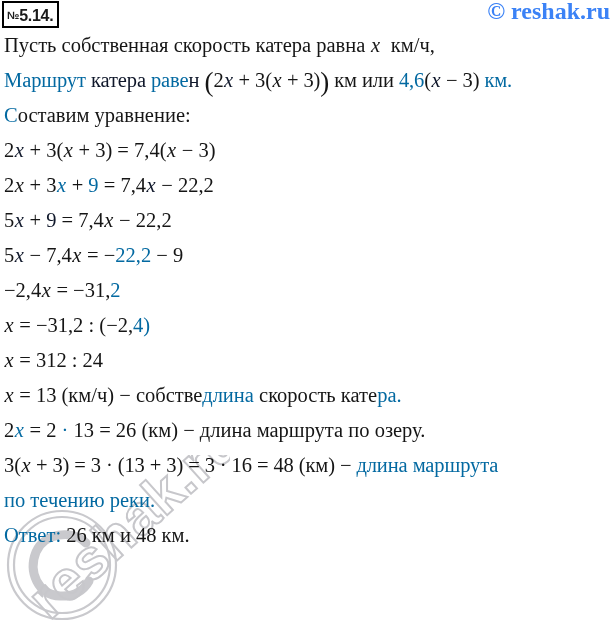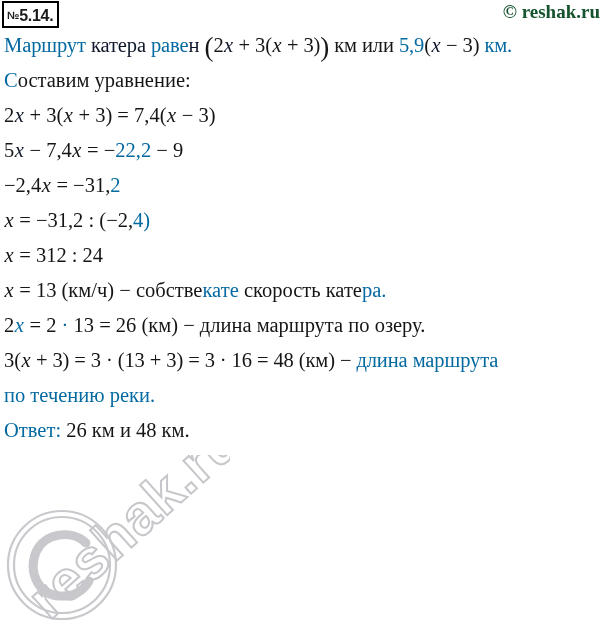--- a/index.html
+++ b/index.html
@@ -36,27 +36,27 @@
     white-space: nowrap;
     background: #fff;
   }
   #task-badge .numero {
     font-size: 11px;
     vertical-align: 2px;
     letter-spacing: 0;
   }
   #copyright {
     position: absolute;
-    right: 12px;
+    right: 2px;
     top: 0px;
     font-family: "Liberation Serif", "DejaVu Serif", serif;
     font-weight: bold;
-    font-size: 19px;
+    font-size: 24px;
     line-height: 23px;
-    color: #14532d;
+    color: #3b82f6;
     white-space: nowrap;
   }
 
   
   #solution {
     position: relative;
     padding: 0 0 0 4px;
     z-index: 2;
   }
   .line {
@@ -112,58 +112,67 @@
       <path d="M86 88 C72 74, 44 78, 36 97 C28 117, 38 140, 60 141 C74 142, 84 135, 89 126" stroke-width="9" stroke-linecap="round"></path>
     </g>
     <g transform="rotate(-42 120 92)">
       <text x="18" y="100" font-family="'Liberation Sans','DejaVu Sans',sans-serif" font-size="56" font-weight="bold" letter-spacing="1" fill="none" stroke="#c7c7cb" stroke-width="2">reshak.ru</text>
     </g>
   </svg>
 </div>
 
 <div id="solution">
 
+  <div class="line">
+    Пусть собственная скорость катера равна <span class="v">x</span>&nbsp; км<span class="sp">/</span>ч,
+  </div>
 
 
 
 
   <div class="line tight">
     <span class="gray2">Маршрут</span> <span class="gray">катера</span> <span class="gray2">раве</span><span class="gray">н</span>
     <span class="bigparen">(</span>2<span class="v gray">x</span> + 3(<span class="v">x</span> + 3)<span class="bigparen">)</span>
-    км или <span class="gray2">5,9</span>(<span class="v gray">x</span> − 3) <span class="gray2">км.</span>
+    км или <span class="gray2">4,6</span>(<span class="v gray">x</span> − 3) <span class="gray2">км.</span>
   </div>
 
   <div class="line">
     <span class="gray2">С</span>оставим уравнение:
   </div>
 
   <div class="line">
     2<span class="v gray">x</span> + 3(<span class="v">x</span> + 3) = 7,4(<span class="v">x</span> − 3)
   </div>
 
+  <div class="line">
+    2<span class="v">x</span> + 3<span class="v gray2">x</span> + <span class="gray2">9</span> = 7,4<span class="v gray">x</span> − 22,2
+  </div>
 
+  <div class="line">
+    5<span class="v gray">x</span> + <span class="gray">9</span> = 7,4<span class="v">x</span> − 22,2
+  </div>
 
   <div class="line">
     5<span class="v gray">x</span> − 7,4<span class="v">x</span> = −<span class="gray2">22,2</span> − 9
   </div>
 
   <div class="line">
     −2,4<span class="v">x</span> = −31,<span class="gray2">2</span>
   </div>
 
   <div class="line">
     <span class="v">x</span> = −31,2 : (−2,<span class="gray2">4)</span>
   </div>
 
   <div class="line">
     <span class="v">x</span> = 312 : 24
   </div>
 
   <div class="line">
-    <span class="v">x</span> = 13 (км<span class="sp">/</span>ч) − собстве<span class="gray2">кате</span> скорость кате<span class="gray2">ра.</span>
+    <span class="v">x</span> = 13 (км<span class="sp">/</span>ч) − собстве<span class="gray2">длина</span> скорость кате<span class="gray2">ра.</span>
   </div>
 
   <div class="line">
     2<span class="v gray2">x</span> = 2 <span class="gray2">·</span> 13 = 26 (км) − длина маршрута по озеру.
   </div>
 
   <div class="line tight">
     3(<span class="v">x</span> + 3) = 3 · (13 + 3) = 3 · 16 = 48 (км) − <span class="gray2">длина маршрута</span>
   </div>
 

